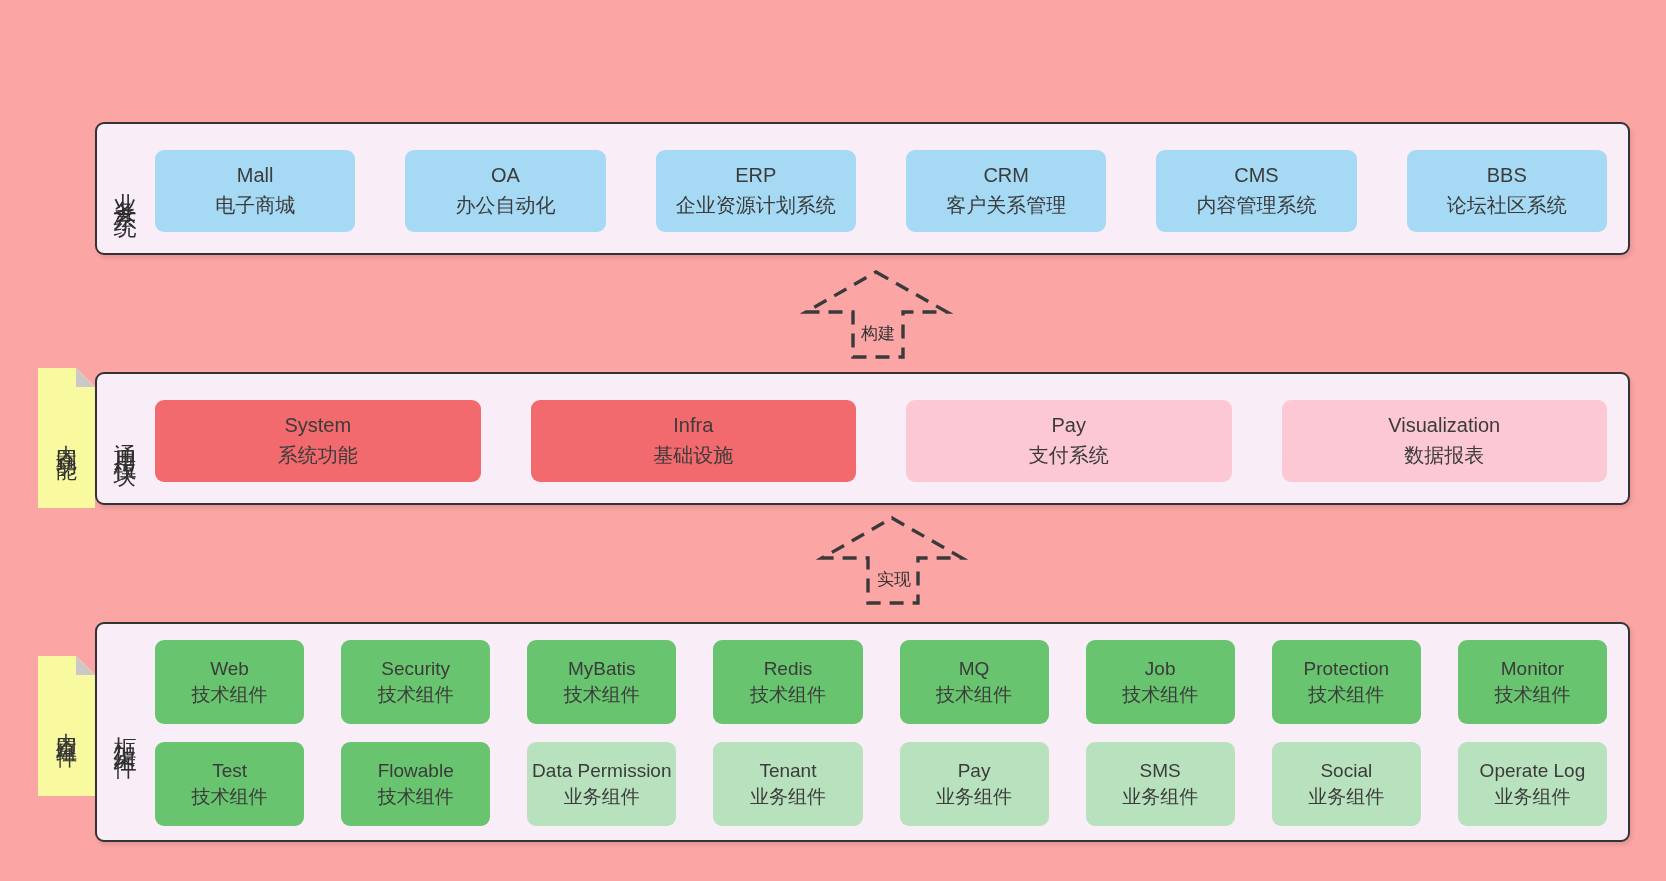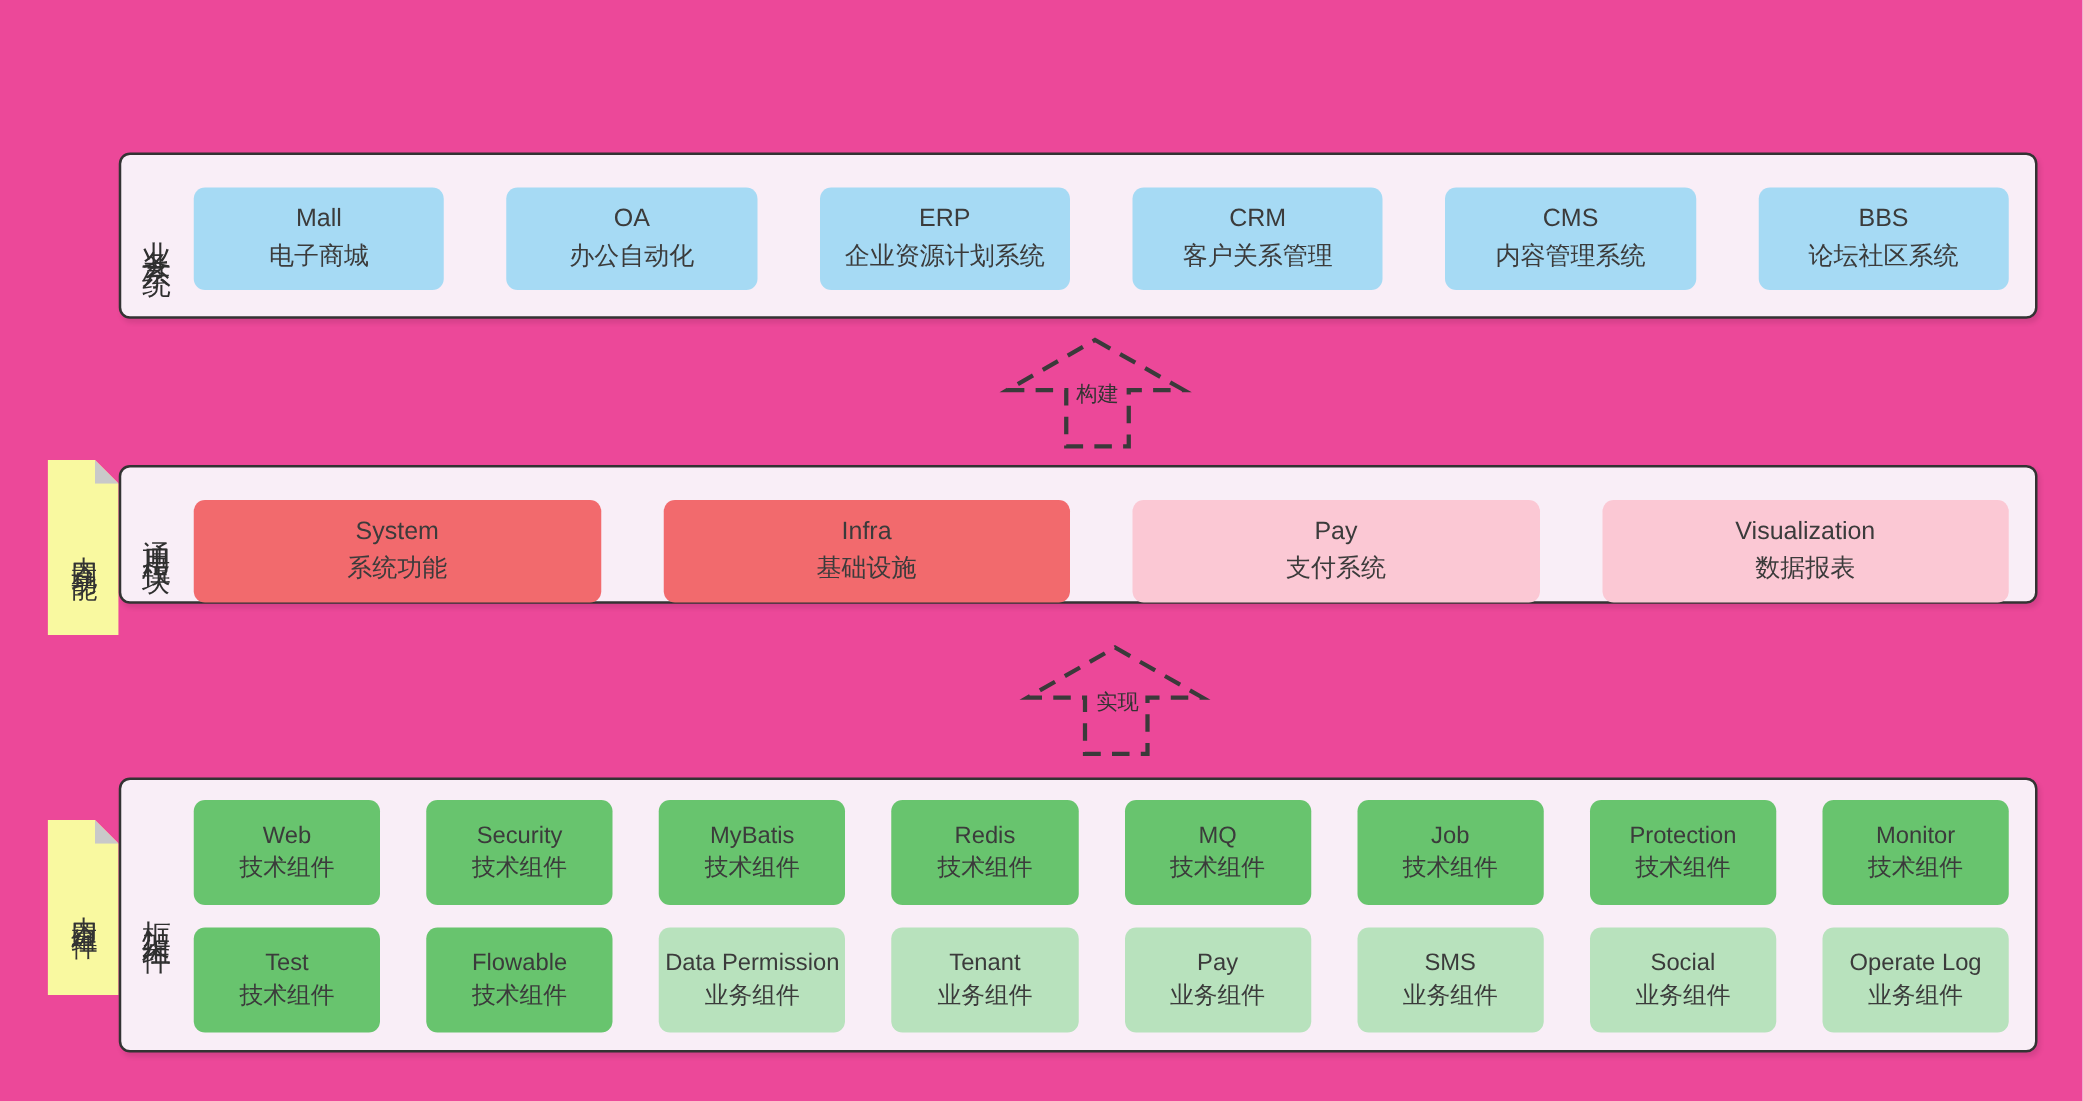--- a/index.html
+++ b/index.html
@@ -1,30 +1,30 @@
 <!DOCTYPE html>
 <html><head>
 <meta charset="utf-8">
 <style>
   html,body{margin:0;padding:0;background:#f7f7f7;}
   .stage{
-    position:relative;width:1666px;height:881px;background:#ec4899;
+    position:relative;width:1666px;height:881px;background:#fca5a5;
     overflow:hidden;
     font-family:"Liberation Sans","DejaVu Sans",sans-serif;
     color:#3b3b3b;
   }
   
   .panel{
     position:absolute;left:95px;width:1535px;
     background:#f9eef7;border:2px solid #333;border-radius:9px;
     box-sizing:border-box;z-index:2;
     box-shadow:2px 3px 4px rgba(0,0,0,0.10);
   }
   #band-0{top:122px;height:133px;}
-  #band-1{top:372px;height:111px;padding-left:12px;}
+  #band-1{top:372px;height:133px;padding-left:12px;}
   #band-2{top:622px;height:220px;}
   .band-label{
     position:absolute;left:6px;top:0;height:100%;width:46px;
     display:flex;align-items:center;justify-content:center;
     writing-mode:vertical-rl;text-orientation:upright;
     font-size:23px;letter-spacing:7px;color:#2f2f2f;
   }
   .boxes{
     position:absolute;left:58px;right:21px;
     display:flex;gap:50px;
@@ -58,21 +58,21 @@
   #sticky-0{top:368px;}
   #sticky-1{top:656px;}
   .fold{position:absolute;top:0;right:0;width:19px;height:19px;}
   
   .arrow{position:absolute;width:156px;height:100px;z-index:1;}
   #arrow-0{left:798px;top:264px;}
   #arrow-1{left:814px;top:510px;}
   .arrow svg{position:absolute;left:0;top:0;}
   .arrow path{fill:none;stroke:#3a3a3a;stroke-width:3.4;stroke-dasharray:14 9;}
   .arrow-label{
-    position:absolute;left:80px;top:40px;transform:translateX(-50%);
+    position:absolute;left:80px;top:58px;transform:translateX(-50%);
     font-size:17px;color:#333;white-space:nowrap;
   }
 </style>
 </head>
 <body>
 
 <div class="stage">
 
   <div class="sticky" id="sticky-0">
     <svg class="fold" width="19" height="19" viewBox="0 0 19 19">

